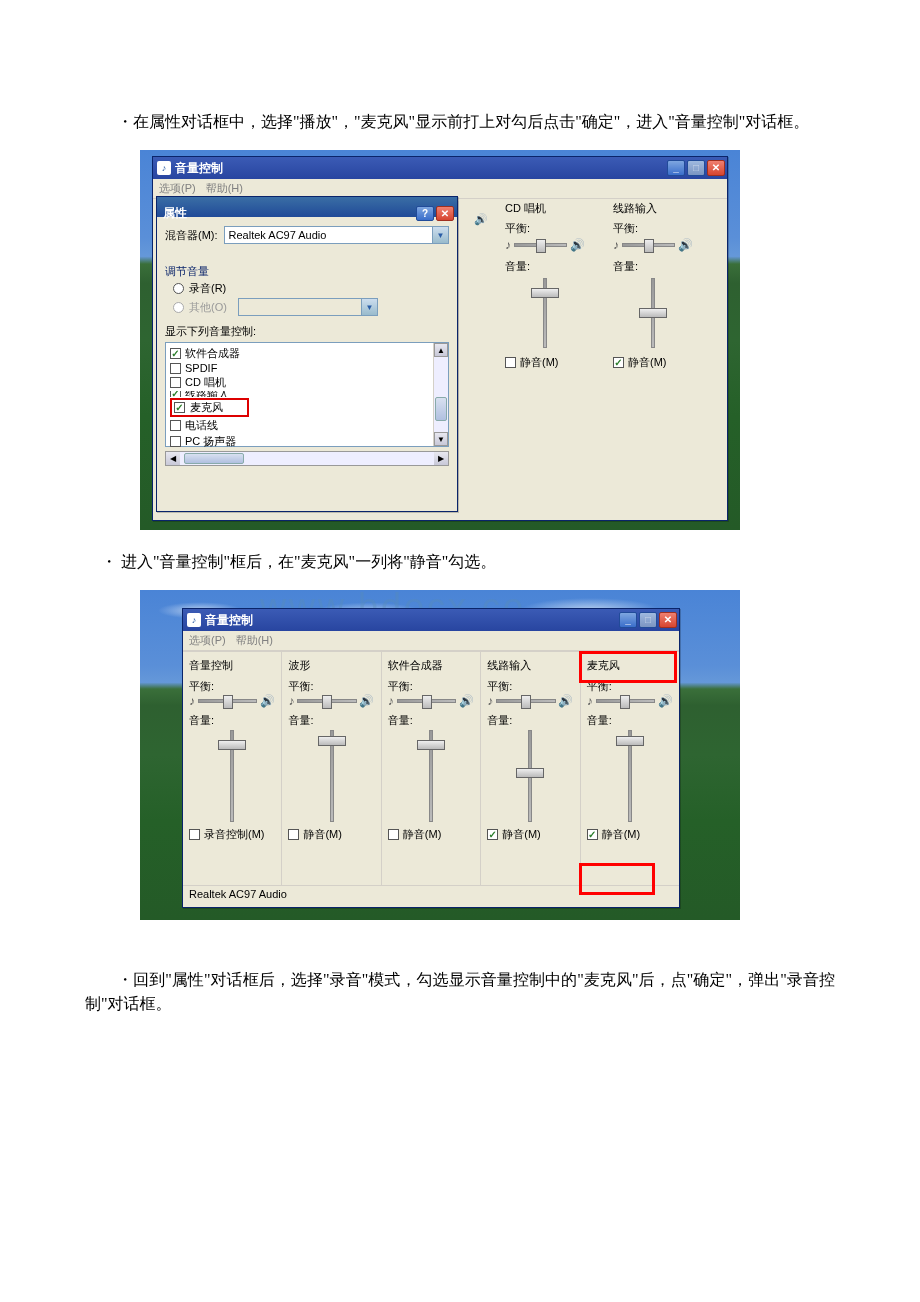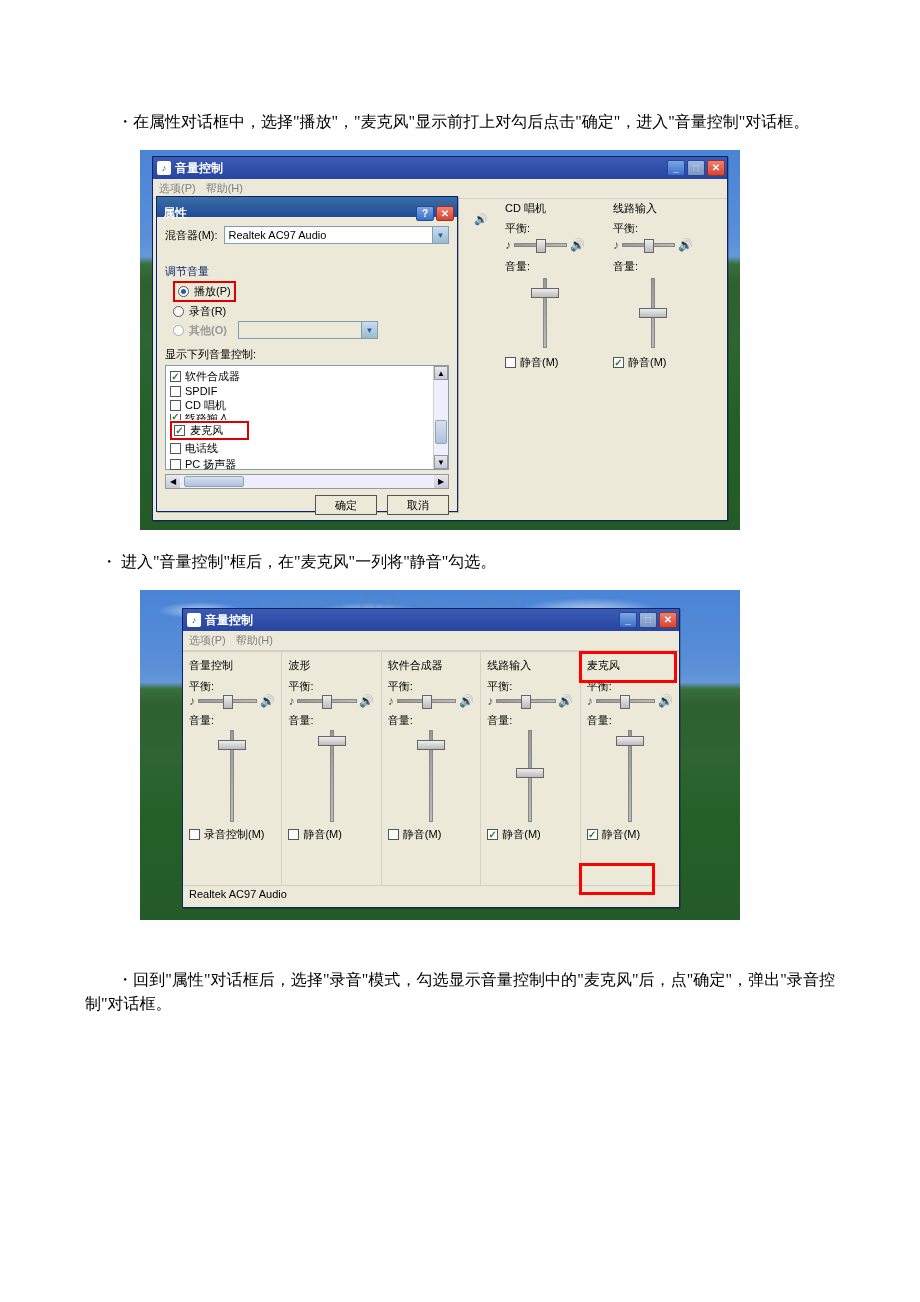--- a/index.html
+++ b/index.html
@@ -284,30 +284,24 @@
       <div class="props-body">
         <div class="row">
           <span class="label">混音器(M):</span>
           <div class="combo">
             <span>Realtek AC97 Audio</span>
             <span class="caret">▼</span>
           </div>
         </div>
         <span class="group-lbl">调节音量</span>
         <div class="radio-row">
-          <span class="hl-red">
-            <span class="radio sel"></span>
-            <span>播放(P)</span>
-          </span>
-        </div>
-        <div class="radio-row">
           <span class="radio"></span>
           <span>录音(R)</span>
         </div>
-        <div class="radio-row" style="color:#999;font-weight:bold;">
+        <div class="radio-row" style="color:#999;">
           <span class="radio" style="border-color:#aaa;"></span>
           <span>其他(O)</span>
           <div class="combo disabled" style="flex:0 0 140px; margin-left:6px;">
             <span class="caret">▼</span>
           </div>
         </div>
 
         <div style="margin-top:8px;">显示下列音量控制:</div>
         <div class="listbox">
           <div class="chk-row">
@@ -347,24 +341,20 @@
                 </div>
             <div class="ar">▼</div>
           </div>
         </div>
         <div class="hscroll">
           <div class="ar">◀</div>
           <div class="tr">
                 <div class="th"></div>
               </div>
           <div class="ar">▶</div>
-        </div>
-        <div class="btns">
-          <span class="btn">确定</span>
-          <span class="btn">取消</span>
         </div>
       </div>
     </div>
 
   </div>
 </div>
 
 <p class="para" style="margin-left:1em;">・ 进入"音量控制"框后，在"麦克风"一列将"静音"勾选。</p>
 
 <div class="ss-wrap">

